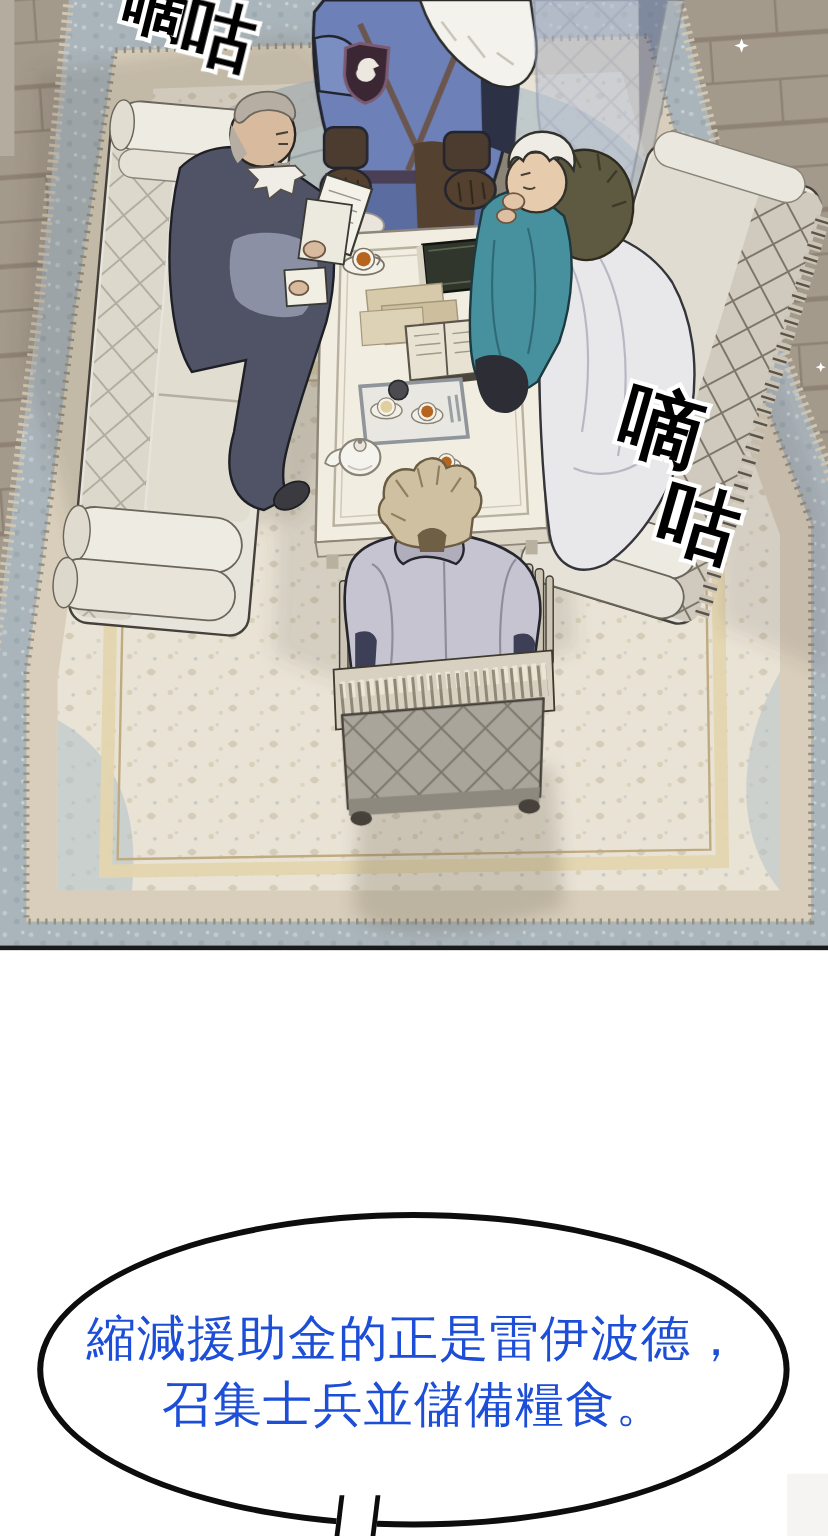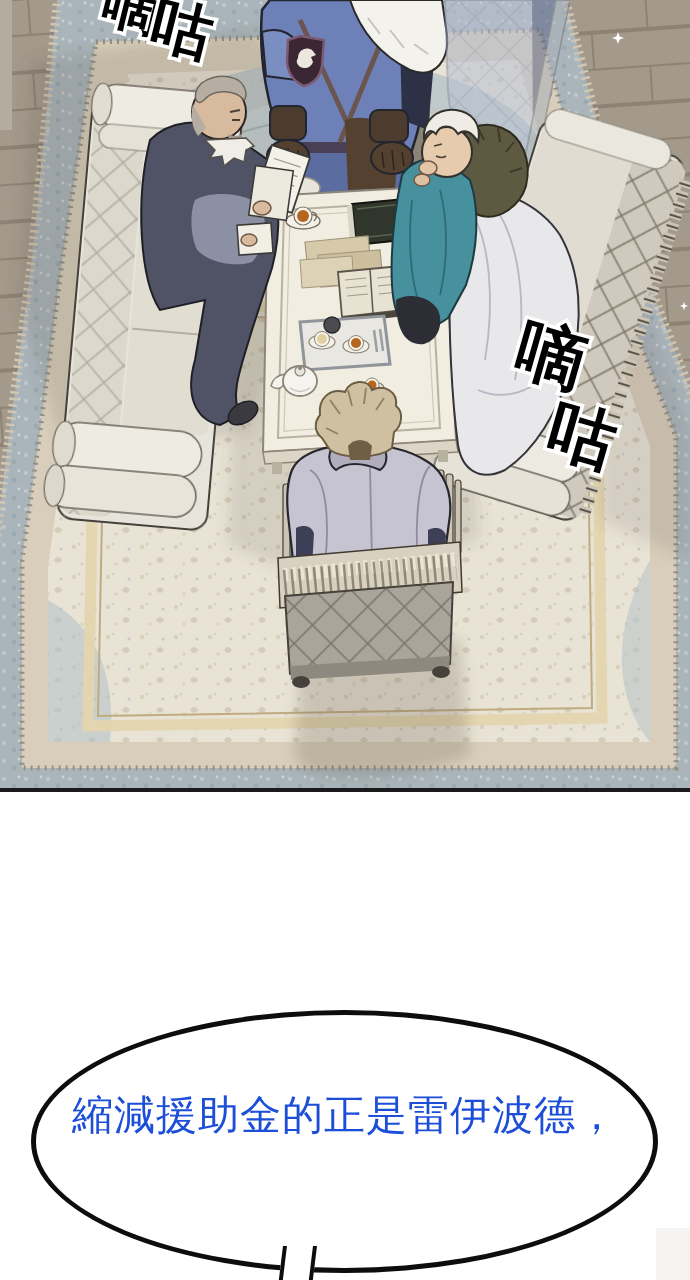--- a/index.html
+++ b/index.html
@@ -299,16 +299,17 @@
 
   <rect x="0" y="788" width="690" height="4" fill="#1a1a1a"></rect>
 </svg>
 
 <div class="gap"></div>
 
 <div class="bubble"></div>
 <div class="bubble-tail"></div>
 <div class="bubble-text">
   <div>縮減援助金的正是雷伊波德，</div>
+  <div>召集士兵並儲備糧食。</div>
 </div>
 <div class="corner-smudge"></div>
 
 </div>
 
 </body></html>

